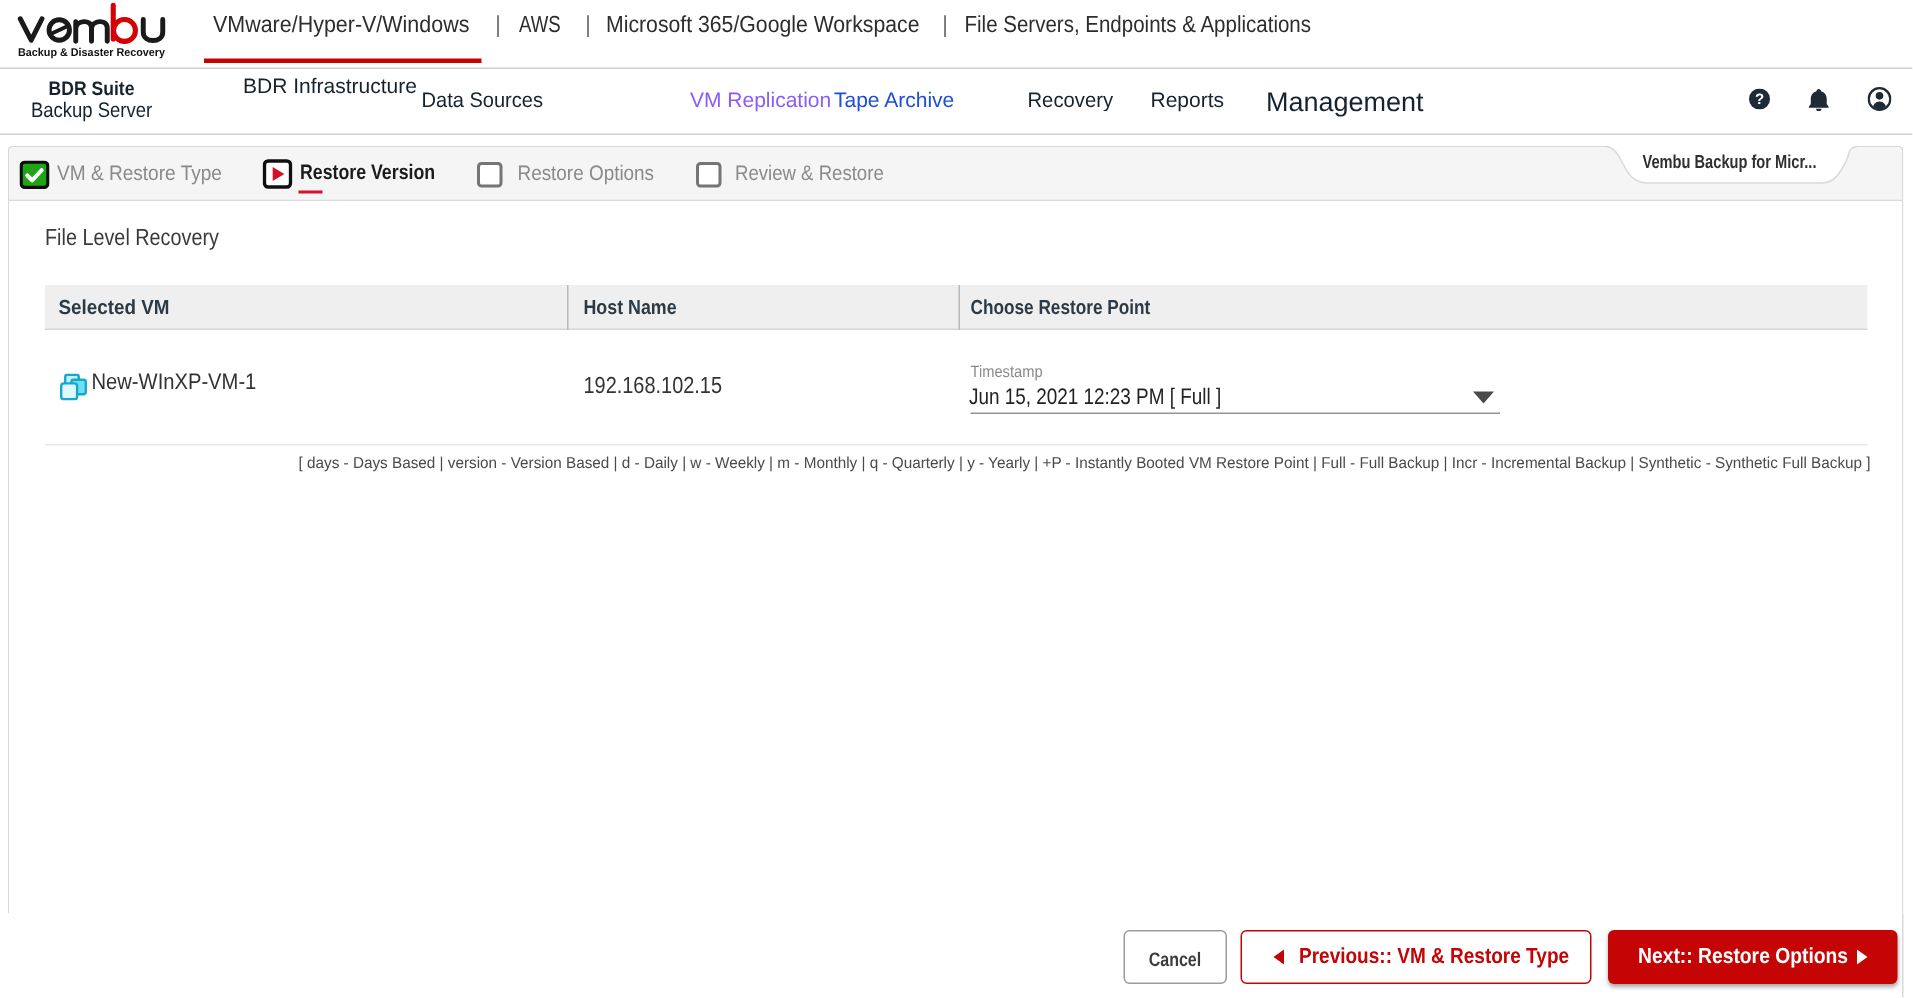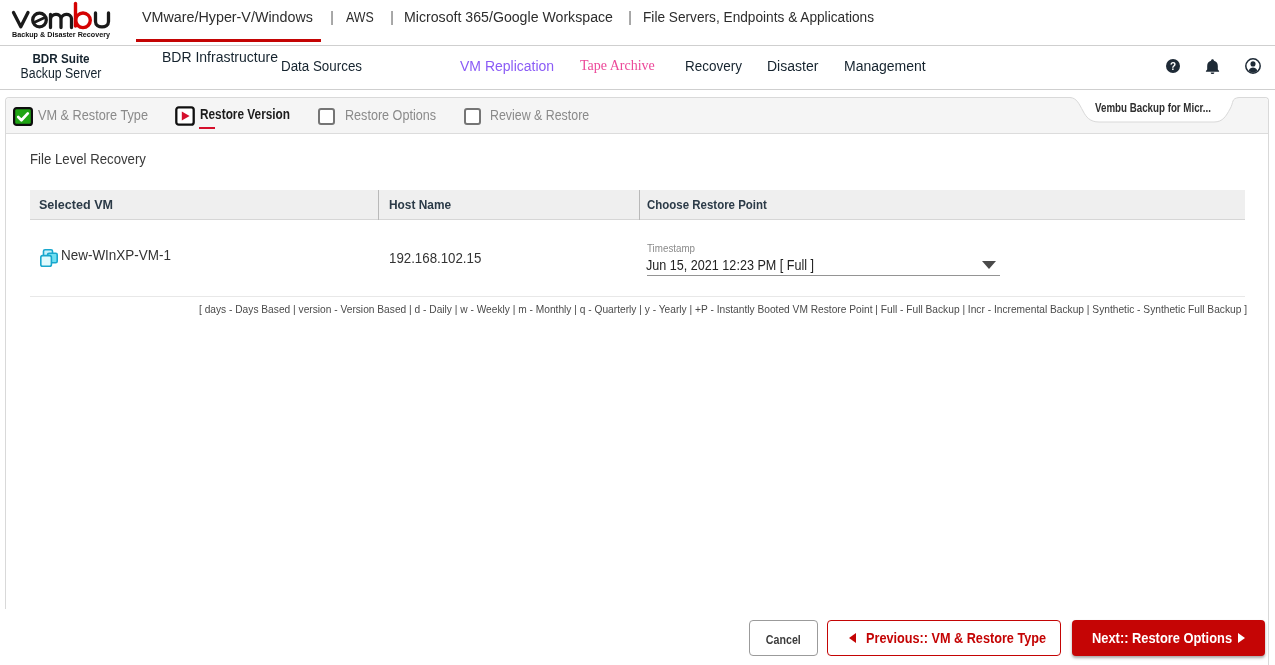--- a/index.html
+++ b/index.html
@@ -39,24 +39,24 @@
   <div class="abs" style="left:136px;top:39px;width:185px;height:3px;background:#c40404;"></div>
 
   <div class="abs" style="left:0;top:47px;width:1275px;height:43px;border-bottom:1px solid #cfcfcf;background:#fff;"></div>
   <div class="abs" style="left:10px;top:51px;width:102px;text-align:center;font-size:13px;font-weight:bold;color:#15232e;transform:scaleX(0.90);">BDR Suite</div>
   <div class="abs" style="left:10px;top:64.5px;width:102px;text-align:center;font-size:14px;color:#15232e;transform:scaleX(0.88);">Backup Server</div>
 
   <div class="abs" style="left:138px;top:49px;font-size:14px;color:#15232e;margin-left:24px;">BDR Infrastructure</div>
   <div class="abs" style="left:281px;top:58px;font-size:14px;color:#15232e;transform:scaleX(0.955);transform-origin:0 0;">Data Sources</div>
   <div class="abs" style="left:388px;top:58px;font-size:14px;color:#15232e;margin-top:40px;">Backup</div>
   <div class="abs" style="left:460px;top:58px;font-size:14px;color:#8b5cf6;">VM Replication</div>
-  <div class="abs" style="left:580px;top:58px;font-size:14px;color:#ec4899;font-family:Liberation Serif, serif;">Tape Archive</div>
+  <div class="abs" style="left:556px;top:58px;font-size:14px;color:#1d4ed8;">Tape Archive</div>
   <div class="abs" style="left:685px;top:58px;font-size:14px;color:#15232e;transform:scaleX(0.964);transform-origin:0 0;">Recovery</div>
-  <div class="abs" style="left:767px;top:58px;font-size:14px;color:#15232e;">Disaster</div>
-  <div class="abs" style="left:844px;top:58px;font-size:14px;color:#15232e;">Management</div>
+  <div class="abs" style="left:767px;top:58px;font-size:14px;color:#15232e;">Reports</div>
+  <div class="abs" style="left:844px;top:58px;font-size:18px;color:#15232e;">Management</div>
 
   <svg class="abs" style="left:1166px;top:59px;" width="14" height="14" viewBox="0 0 14 14">
     <circle cx="7" cy="7" r="7" fill="#1e2a36"></circle>
     <text x="7" y="10.5" font-size="10" font-weight="bold" fill="#fff" text-anchor="middle" font-family="Liberation Sans">?</text>
   </svg>
   <svg class="abs" style="left:1204px;top:58px;" width="17" height="16" viewBox="0 0 16 15">
     <path fill="#1e2a36" d="M8,1.2 C8.8,1.2 9.4,1.8 9.4,2.6 C11.6,3.2 13,5 13,7.4 L13,10.7 L14.2,12.3 L14.2,13 L1.8,13 L1.8,12.3 L3,10.7 L3,7.4 C3,5 4.4,3.2 6.6,2.6 C6.6,1.8 7.2,1.2 8,1.2 Z"></path>
     <path fill="#1e2a36" d="M6.3,13.6 L9.7,13.6 C9.7,14.5 9,15.2 8,15.2 C7,15.2 6.3,14.5 6.3,13.6 Z"></path>
   </svg>
   <svg class="abs" style="left:1245px;top:58px;" width="16" height="16" viewBox="0 0 16 16">

